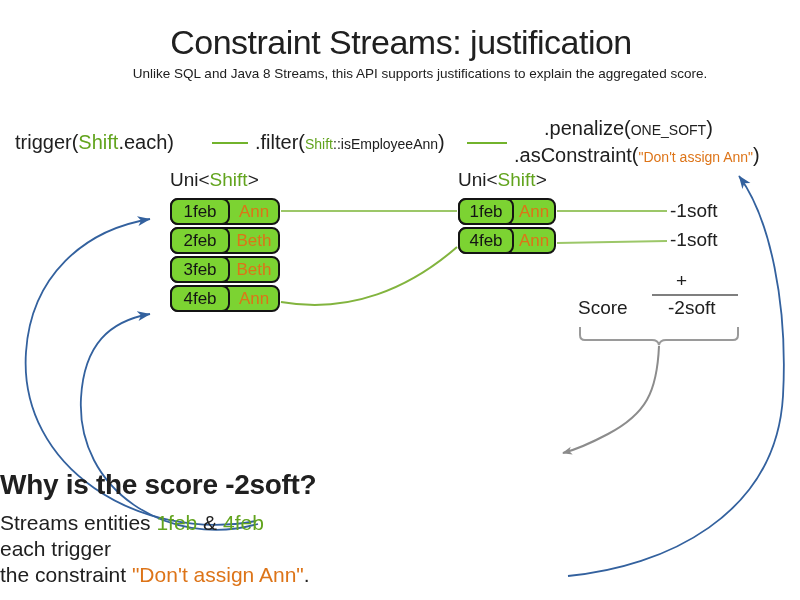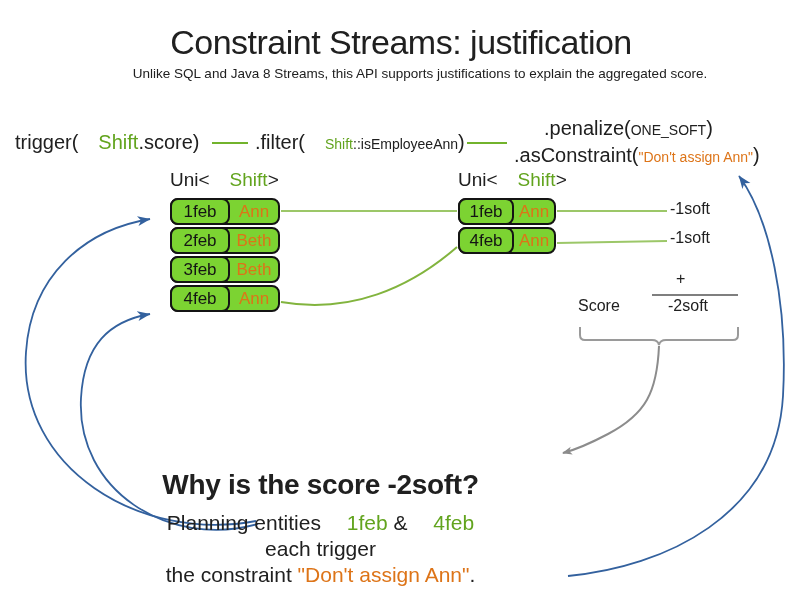--- a/index.html
+++ b/index.html
@@ -6,38 +6,38 @@
   body{width:800px;height:600px;font-family:"Liberation Sans",sans-serif;color:#202020;overflow:hidden;}
   .slide{position:relative;width:800px;height:600px;background:#fff;}
   .abs{position:absolute;white-space:nowrap;}
   #connector-layer{position:absolute;left:0;top:0;width:800px;height:600px;pointer-events:none;}
 
   .title{left:0;top:22px;width:800px;text-align:center;font-size:34px;font-weight:400;letter-spacing:-0.5px;margin:1px;}
   .subtitle{left:0;top:66px;width:800px;text-align:center;font-size:13.5px;margin:0;padding-left:20px;}
 
   .code{font-size:20px;}
   .code .arg{font-size:14px;}
-  .grn{color:#62a41e;margin-left:20px;}
+  .grn{color:#62a41e;}
   .org{color:#dd7418;}
 
   .unilabel{font-size:19px;}
 
   .stream{display:flex;flex-direction:column;}
   .row{display:flex;width:110px;height:27px;background:#7cd332;border:2px solid #141414;
        border-radius:8px;box-sizing:border-box;margin-bottom:2px;font-size:17px;}
   .row .datebox{display:flex;align-items:center;justify-content:center;width:60px;
        margin:-2px 0 -2px -2px;background:#7cd332;border:2px solid #141414;border-radius:8px;
        box-sizing:border-box;color:#141414;}
   .row .name{flex:1;display:flex;align-items:center;justify-content:center;color:#dd7418;}
   .stream.right .row{width:98px;}
   .stream.right .datebox{width:56px;}
 
-  .scoretxt{font-size:16px;}
+  .scoretxt{font-size:19px;}
 
-  .explain{left:0;top:469px;width:641px;text-align:center;}
+  .explain{left:0;top:469px;width:641px;}
   .explain .heading{margin:0 0 9px 0;font-size:28px;font-weight:700;letter-spacing:-0.3px;}
   .explain .line{font-size:21px;line-height:26px;}
 </style>
 </head>
 <body>
 
 <div class="slide">
 
   <svg id="connector-layer" viewBox="0 0 800 600">
     <defs>
@@ -65,21 +65,21 @@
 
     <path d="M 256 521 C 140 543 18 468 26 352 C 31 276 84 230 150 219" stroke="#33619e" stroke-width="1.8" fill="none" marker-end="url(#mblue)"></path>
     <path d="M 258 524 C 168 549 76 490 81 398 C 84 344 110 321 150 314" stroke="#33619e" stroke-width="1.8" fill="none" marker-end="url(#mblue)"></path>
     <path d="M 568 576 C 664 567 776 516 783 396 C 788 304 770 218 739 176" stroke="#33619e" stroke-width="1.8" fill="none" marker-end="url(#mblue)"></path>
   </svg>
 
   <h1 class="abs title">Constraint Streams: justification</h1>
   <p class="abs subtitle">Unlike SQL and Java 8 Streams, this API supports justifications to explain the aggregated score.</p>
 
   <div class="abs code" style="left:15px;top:131px;">
-    <span>trigger(</span><span class="grn">Shift</span><span>.score)</span>
+    <span>trigger(</span><span class="grn">Shift</span><span>.each)</span>
   </div>
 
   <div class="abs code" style="left:255px;top:131px;">
     <span>.filter(</span><span class="arg grn">Shift</span><span class="arg">::isEmployeeAnn</span><span>)</span>
   </div>
 
   <div class="abs code" style="left:544px;top:117px;">
     <span>.penalize(</span><span class="arg">ONE_SOFT</span><span>)</span>
   </div>
 
@@ -126,21 +126,21 @@
 
   <div class="abs scoretxt" style="left:670px;top:200px;">-1soft</div>
   <div class="abs scoretxt" style="left:670px;top:229px;">-1soft</div>
   <div class="abs scoretxt" style="left:676px;top:270px;">+</div>
   <div class="abs scoretxt" style="left:578px;top:297px;">Score</div>
   <div class="abs scoretxt" style="left:668px;top:297px;text-align:right;">-2soft</div>
 
   <div class="abs explain">
     <div class="heading">Why is the score -2soft?</div>
     <div class="line">
-      <span>Planning entities </span><span class="grn">1feb</span><span> &amp; </span><span class="grn">4feb</span>
+      <span>Streams entities </span><span class="grn">1feb</span><span> &amp; </span><span class="grn">4feb</span>
     </div>
     <div class="line">each trigger</div>
     <div class="line">
       <span>the constraint </span><span class="org">"Don't assign Ann"</span><span>.</span>
     </div>
   </div>
 
 </div>
 
 </body></html>

